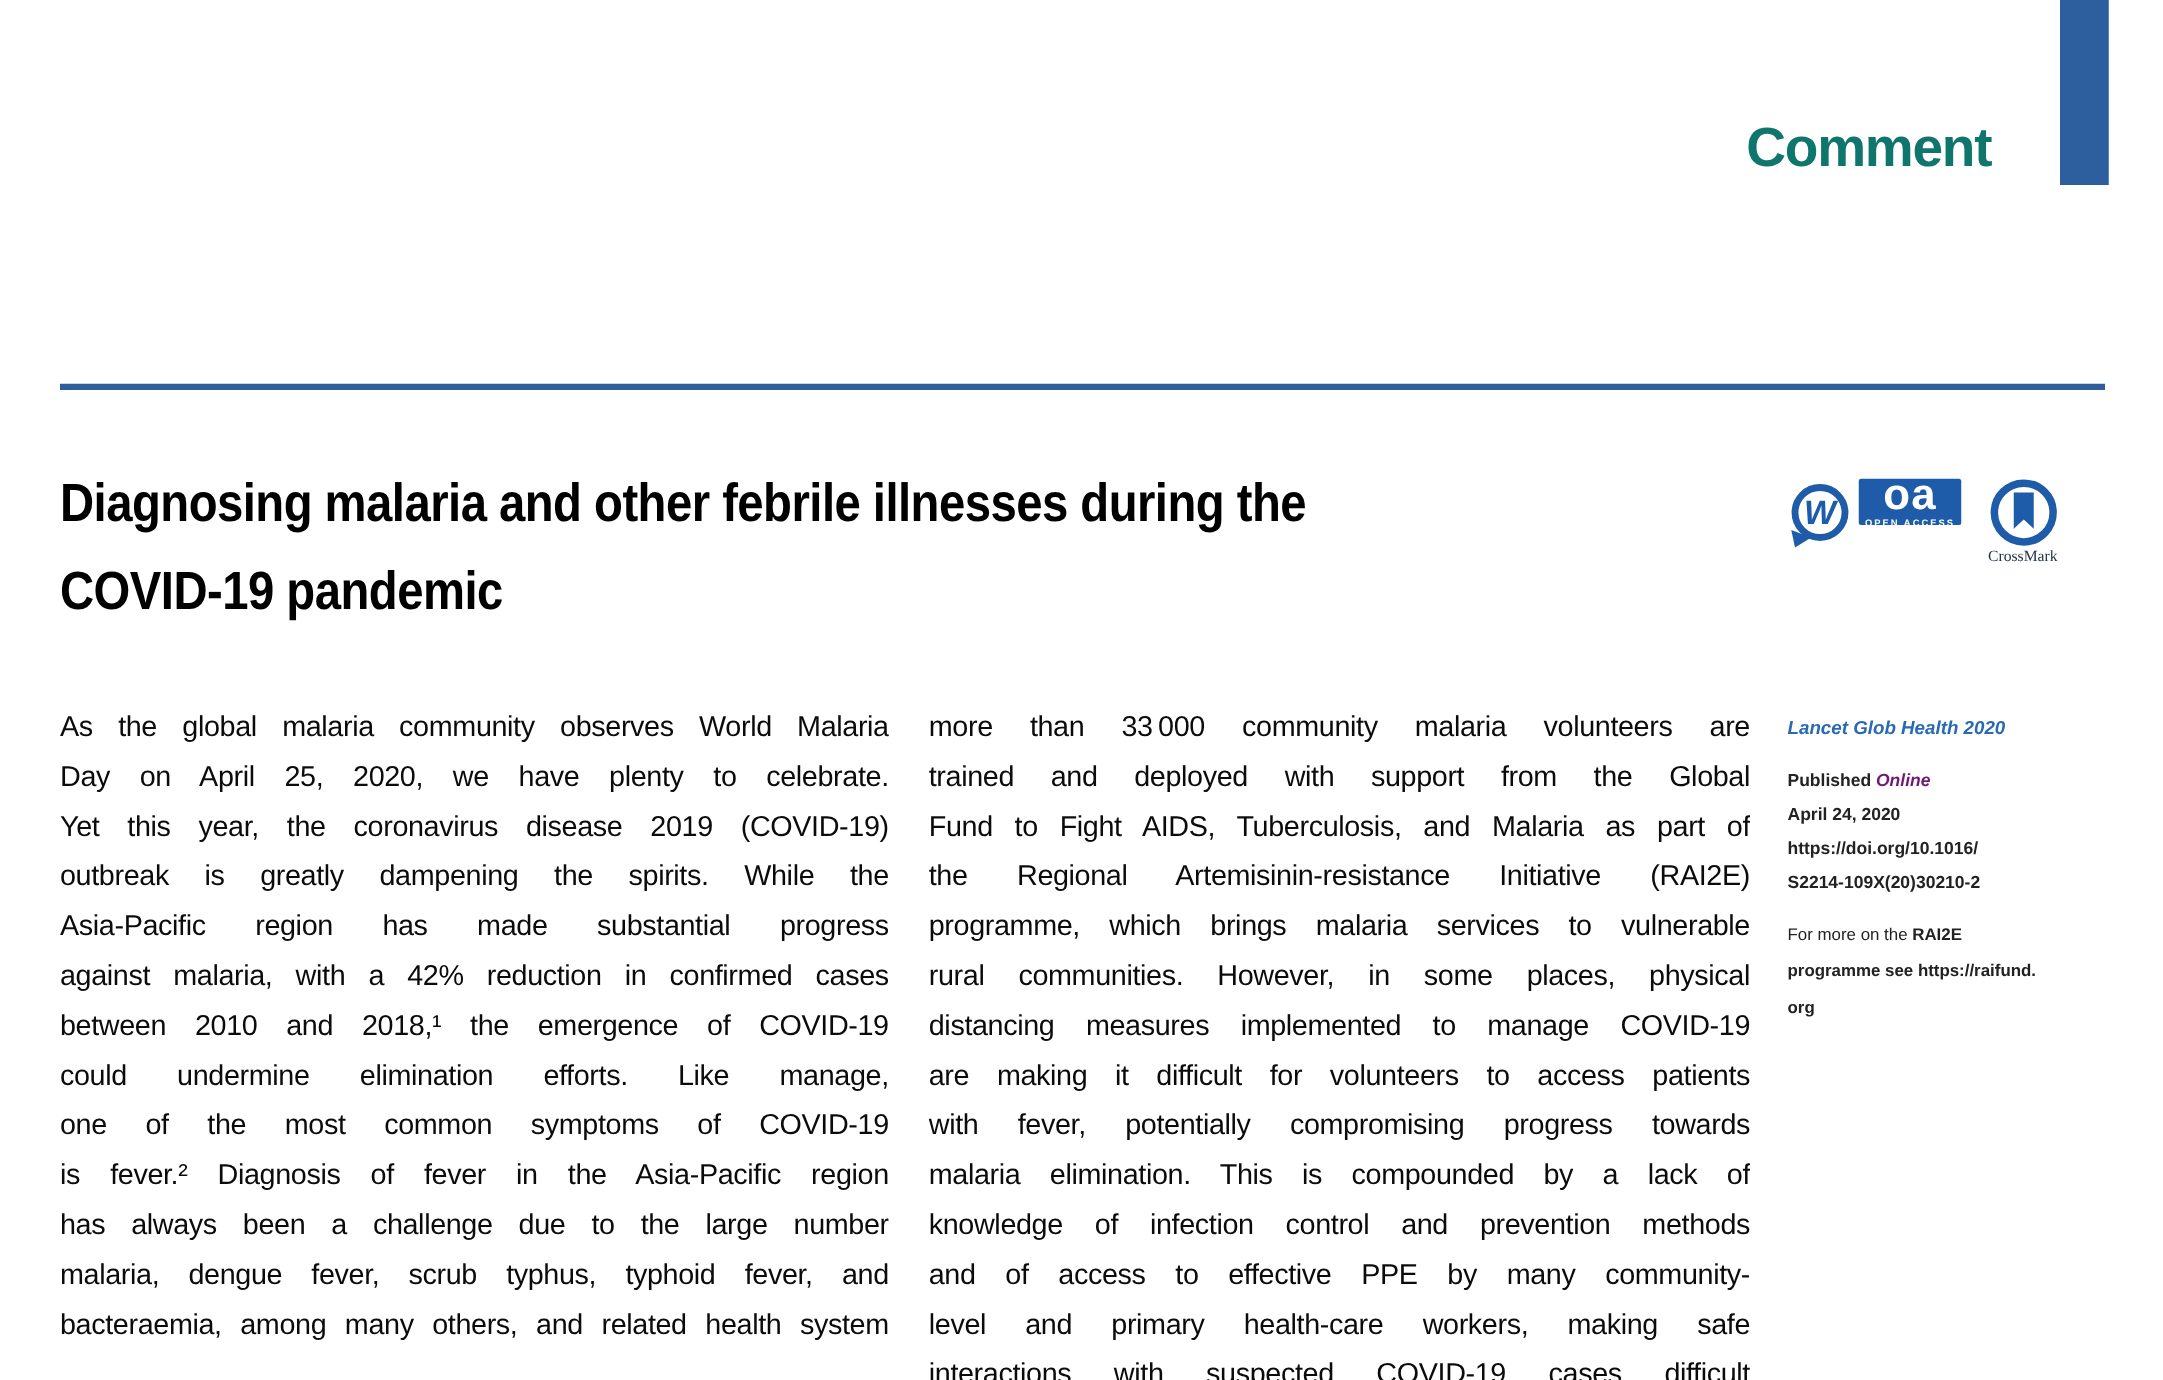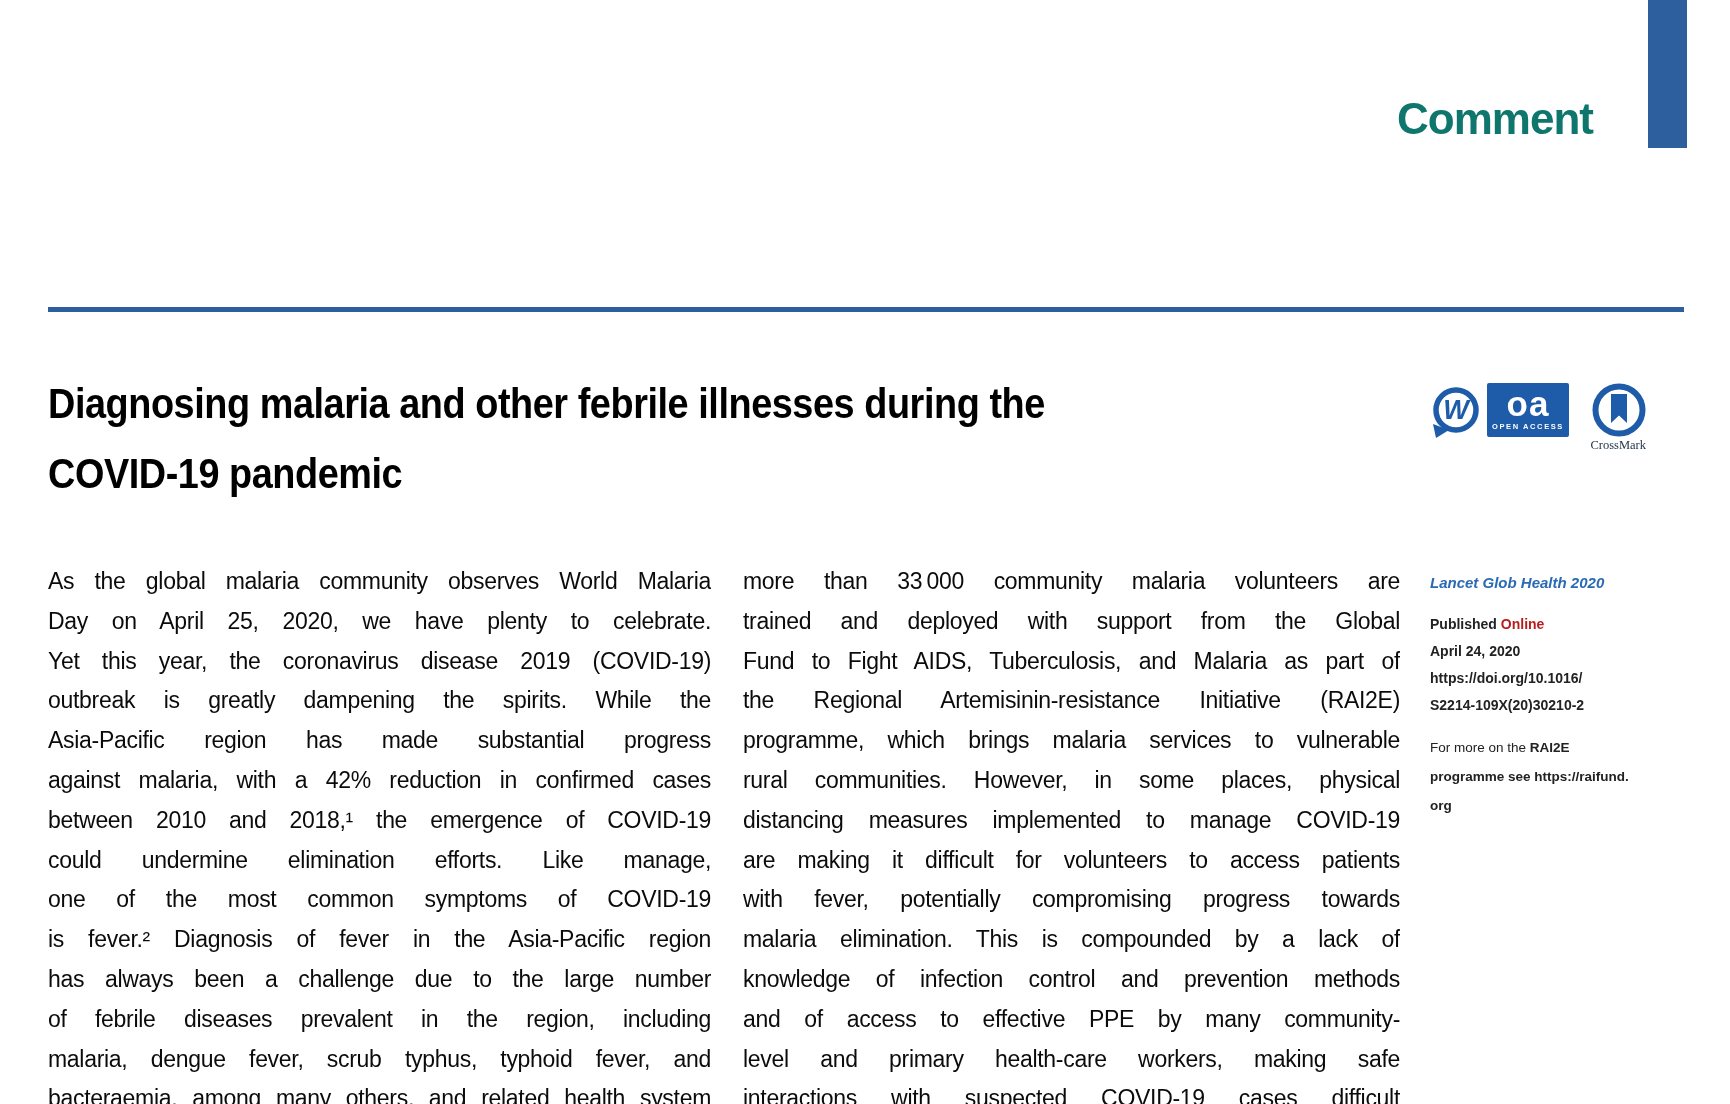--- a/index.html
+++ b/index.html
@@ -14,38 +14,38 @@
   }
   .rule{position:absolute;left:48px;top:307px;width:1636px;height:5px;background:#2d5f9f;}
   .title{
     position:absolute;left:48px;top:368px;margin:0;font-size:43px;line-height:70px;
     font-weight:700;letter-spacing:-0.5px;color:#000;
     transform:scaleX(0.88);transform-origin:0 0;white-space:nowrap;
   }
   .tline{display:block;}
   .badges{position:absolute;left:1430px;top:383px;display:flex;align-items:flex-start;gap:7px;}
   .oa-badge{
-    width:82px;height:54px;background:#1e5ba8;color:#fff;display:flex;flex-direction:column;
+    width:82px;height:37px;background:#1e5ba8;color:#fff;display:flex;flex-direction:column;
     align-items:center;justify-content:center;border-radius:2px;
   }
   .oa-main{font-size:35px;font-weight:700;line-height:30px;letter-spacing:1px;}
   .oa-sub{font-size:7.5px;font-weight:700;letter-spacing:1.6px;margin-top:3px;white-space:nowrap;}
   .crossmark{display:flex;flex-direction:column;align-items:flex-end;width:70px;}
   .cm-label{font-family:"Liberation Serif",serif;font-size:12.5px;color:#24364a;margin-top:1px;}
   .col{position:absolute;top:562px;font-size:23px;letter-spacing:-0.3px;word-spacing:-0.5px;color:#0b0b0b;}
   .col1{left:48px;width:663px;}
   .col2{left:743px;width:657px;}
   .jline{
     line-height:39.8px;height:39.8px;overflow:hidden;
     text-align:justify;text-align-last:justify;
   }
   .sidebar{position:absolute;left:1430px;top:574px;width:214px;}
   .cite{font-size:15px;font-weight:700;font-style:italic;color:#2a6ab4;margin:0 0 20px 0;}
   .pub-line{font-size:14px;font-weight:700;line-height:27px;color:#222;}
-  .online{color:#b91c1c;}
+  .online{color:#701a75;font-style:italic;}
   .doi-line{font-size:14px;font-weight:700;line-height:27px;color:#222;text-decoration:none;display:block;}
   .note{margin-top:14px;font-size:13.5px;line-height:29px;color:#222;}
   .note-line{display:block;}
   .nb{font-weight:700;}
   .url{color:#222;text-decoration:none;font-weight:bold;}
 </style>
 </head>
 <body>
 
 <div class="page">
@@ -88,21 +88,20 @@
       <div class="jline">Day on April 25, 2020, we have plenty to celebrate.</div>
       <div class="jline">Yet this year, the coronavirus disease 2019 (COVID-19)</div>
       <div class="jline">outbreak is greatly dampening the spirits. While the</div>
       <div class="jline">Asia-Pacific region has made substantial progress</div>
       <div class="jline">against malaria, with a 42% reduction in confirmed cases</div>
       <div class="jline">between 2010 and 2018,¹ the emergence of COVID-19</div>
       <div class="jline">could undermine elimination efforts. Like manage,</div>
       <div class="jline">one of the most common symptoms of COVID-19</div>
       <div class="jline">is fever.² Diagnosis of fever in the Asia-Pacific region</div>
       <div class="jline">has always been a challenge due to the large number</div>
-      <div class="jline">of febrile diseases prevalent in the region, including</div>
       <div class="jline">malaria, dengue fever, scrub typhus, typhoid fever, and</div>
       <div class="jline">bacteraemia, among many others, and related health system</div>
     </div>
 
   <div class="col col2">
 
   <div class="jline">more than 33 000 community malaria volunteers are</div>
       <div class="jline">trained and deployed with support from the Global</div>
       <div class="jline">Fund to Fight AIDS, Tuberculosis, and Malaria as part of</div>
       <div class="jline">the Regional Artemisinin-resistance Initiative (RAI2E)</div>

